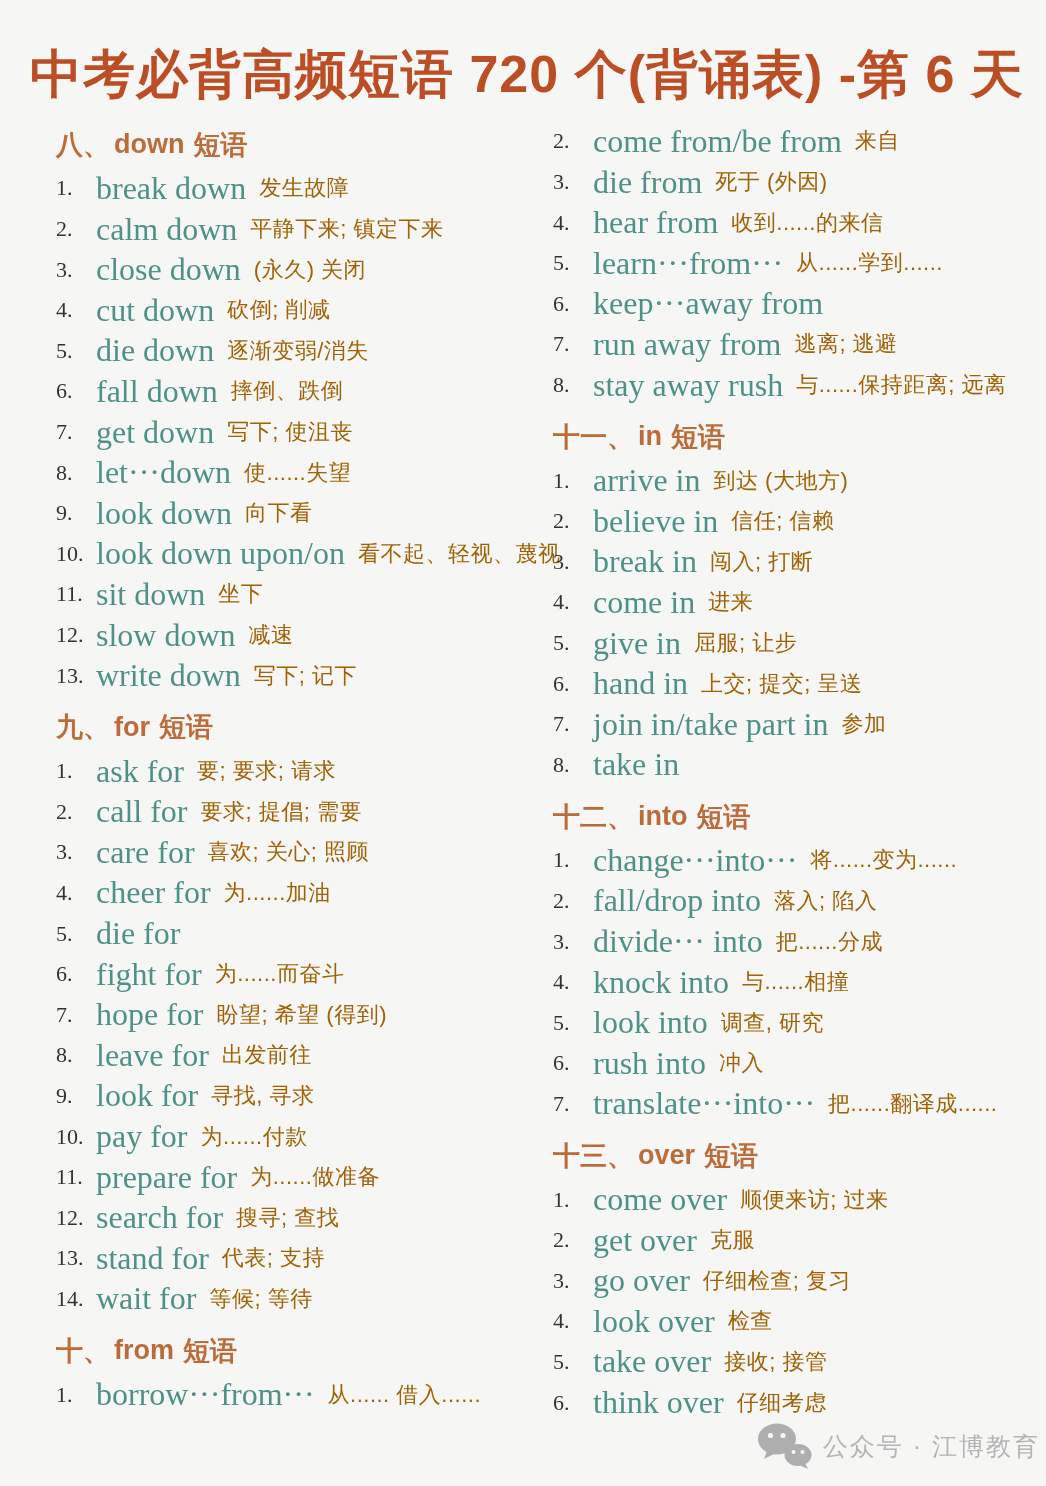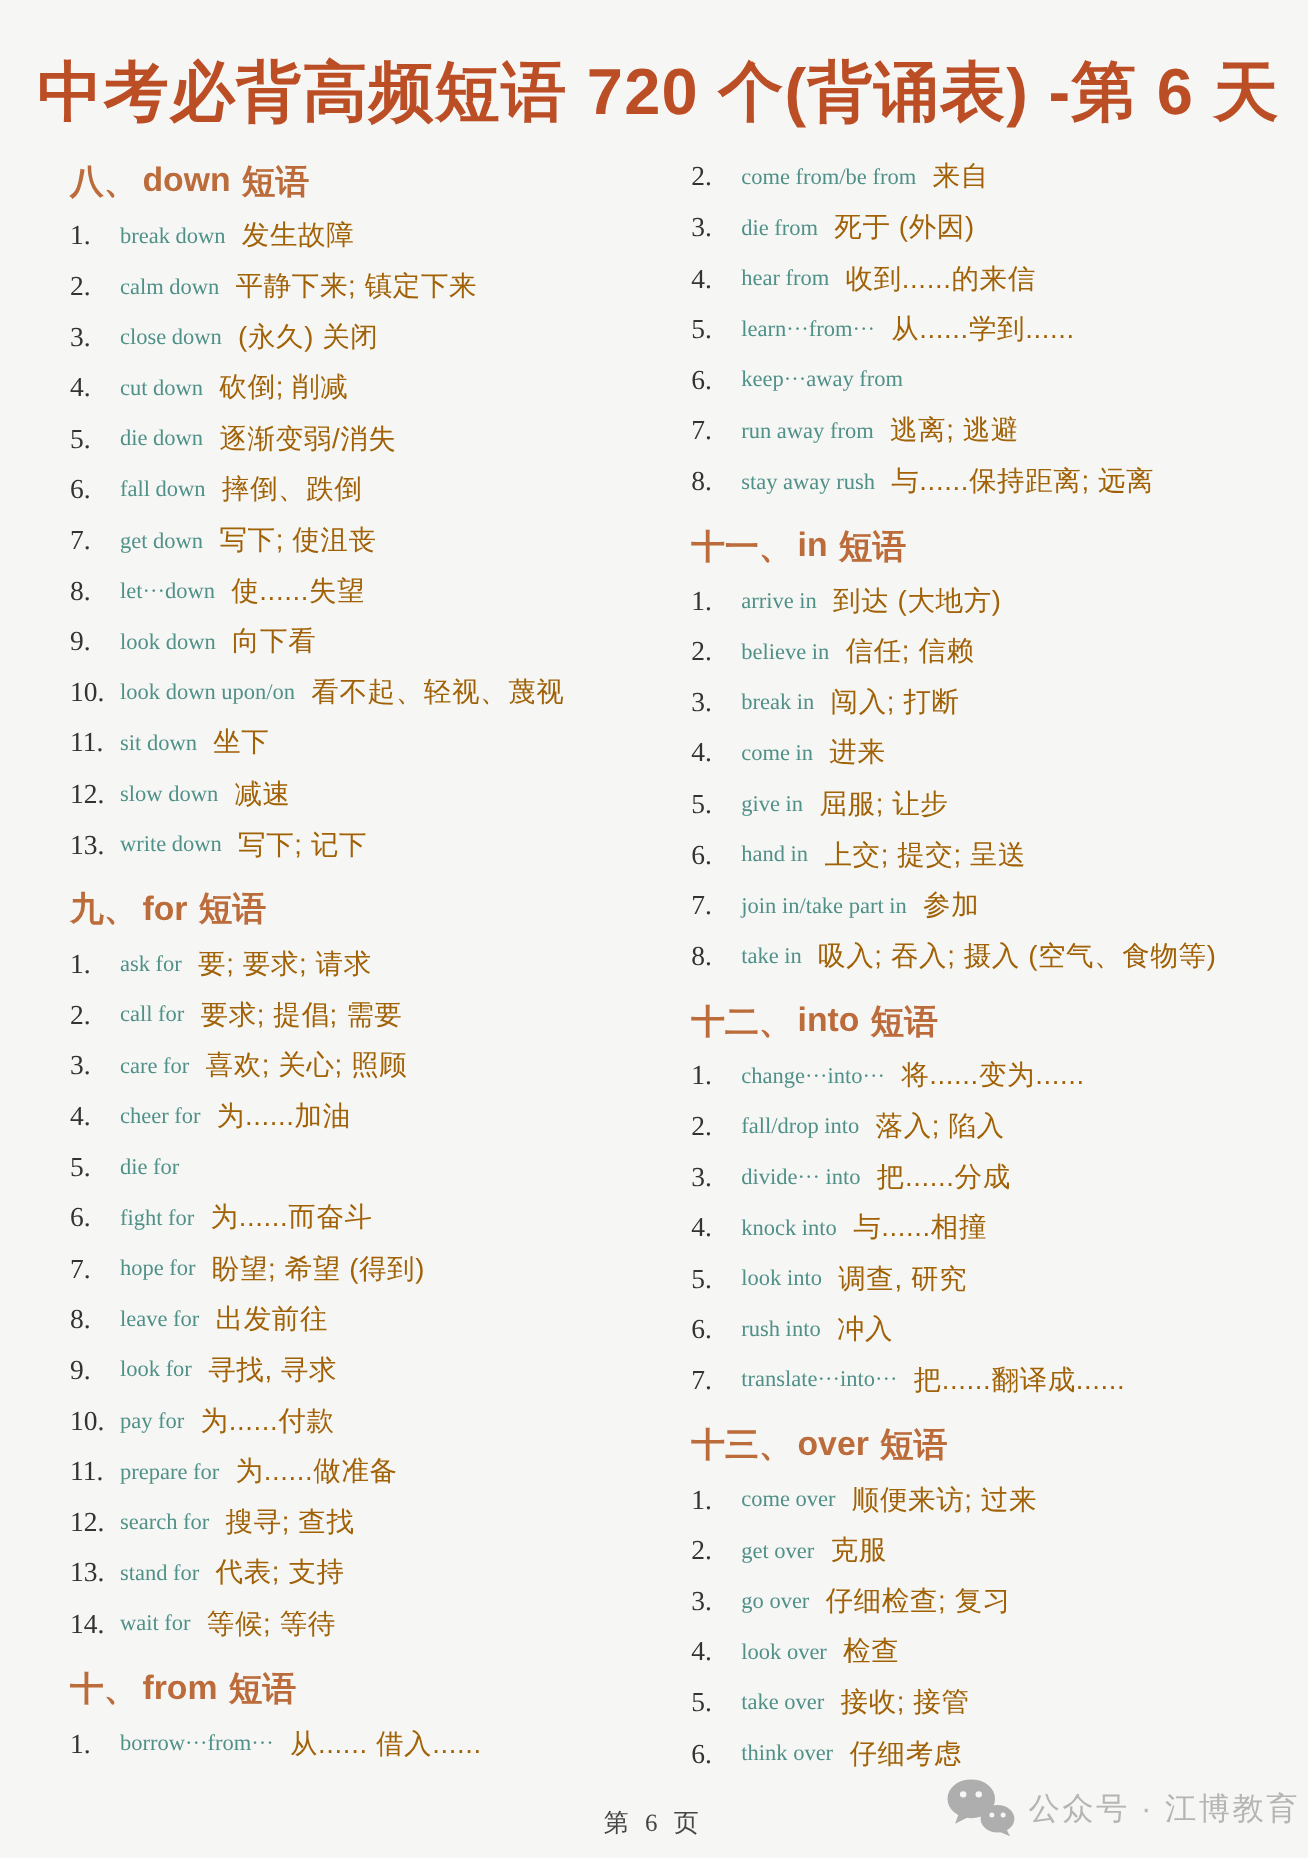--- a/index.html
+++ b/index.html
@@ -49,21 +49,21 @@
     white-space:nowrap;
   }
   .num{
     flex:0 0 40px;
     font-family:"Liberation Serif","DejaVu Serif",serif;
     font-size:22px;
     color:#333333;
   }
   .en{
     font-family:"Liberation Serif","DejaVu Serif",serif;
-    font-size:18px;
+    font-size:32px;
     color:#4f9088;
     margin-right:13px;
   }
   .zh{
     font-size:22px;
     color:#a16207;
     letter-spacing:0.5px;
   }
   .footer{
     position:absolute;
@@ -322,21 +322,20 @@
           <span class="zh">上交; 提交; 呈送</span>
         </div>
         <div class="row">
           <span class="num">7.</span>
           <span class="en">join in/take part in</span>
           <span class="zh">参加</span>
         </div>
         <div class="row">
           <span class="num">8.</span>
           <span class="en">take in</span>
-          <span class="zh">吸入; 吞入; 摄入 (空气、食物等)</span>
         </div>
         <div class="sec-header">
           <span class="ord">十二、</span>
           <span class="kw">into</span>
           <span class="lbl">短语</span>
         </div>
         <div class="row">
           <span class="num">1.</span>
           <span class="en">change···into···</span>
           <span class="zh">将......变为......</span>
@@ -416,15 +415,14 @@
       <circle cx="13.5" cy="13.5" r="2.6" fill="#f6f6f4"></circle>
       <circle cx="26" cy="13.5" r="2.6" fill="#f6f6f4"></circle>
       <ellipse cx="41" cy="33" rx="13.5" ry="11" fill="#aeaeae"></ellipse>
       <path d="M48 41 L51 47 L43 43.5 Z" fill="#aeaeae"></path>
       <circle cx="36.5" cy="30" r="2" fill="#f6f6f4"></circle>
       <circle cx="45.5" cy="30" r="2" fill="#f6f6f4"></circle>
     </svg>
     <span>公众号 · 江博教育</span>
   </div>
 
-  <div class="footer">第 6 页</div>
 
 </div>
 
 </body></html>

